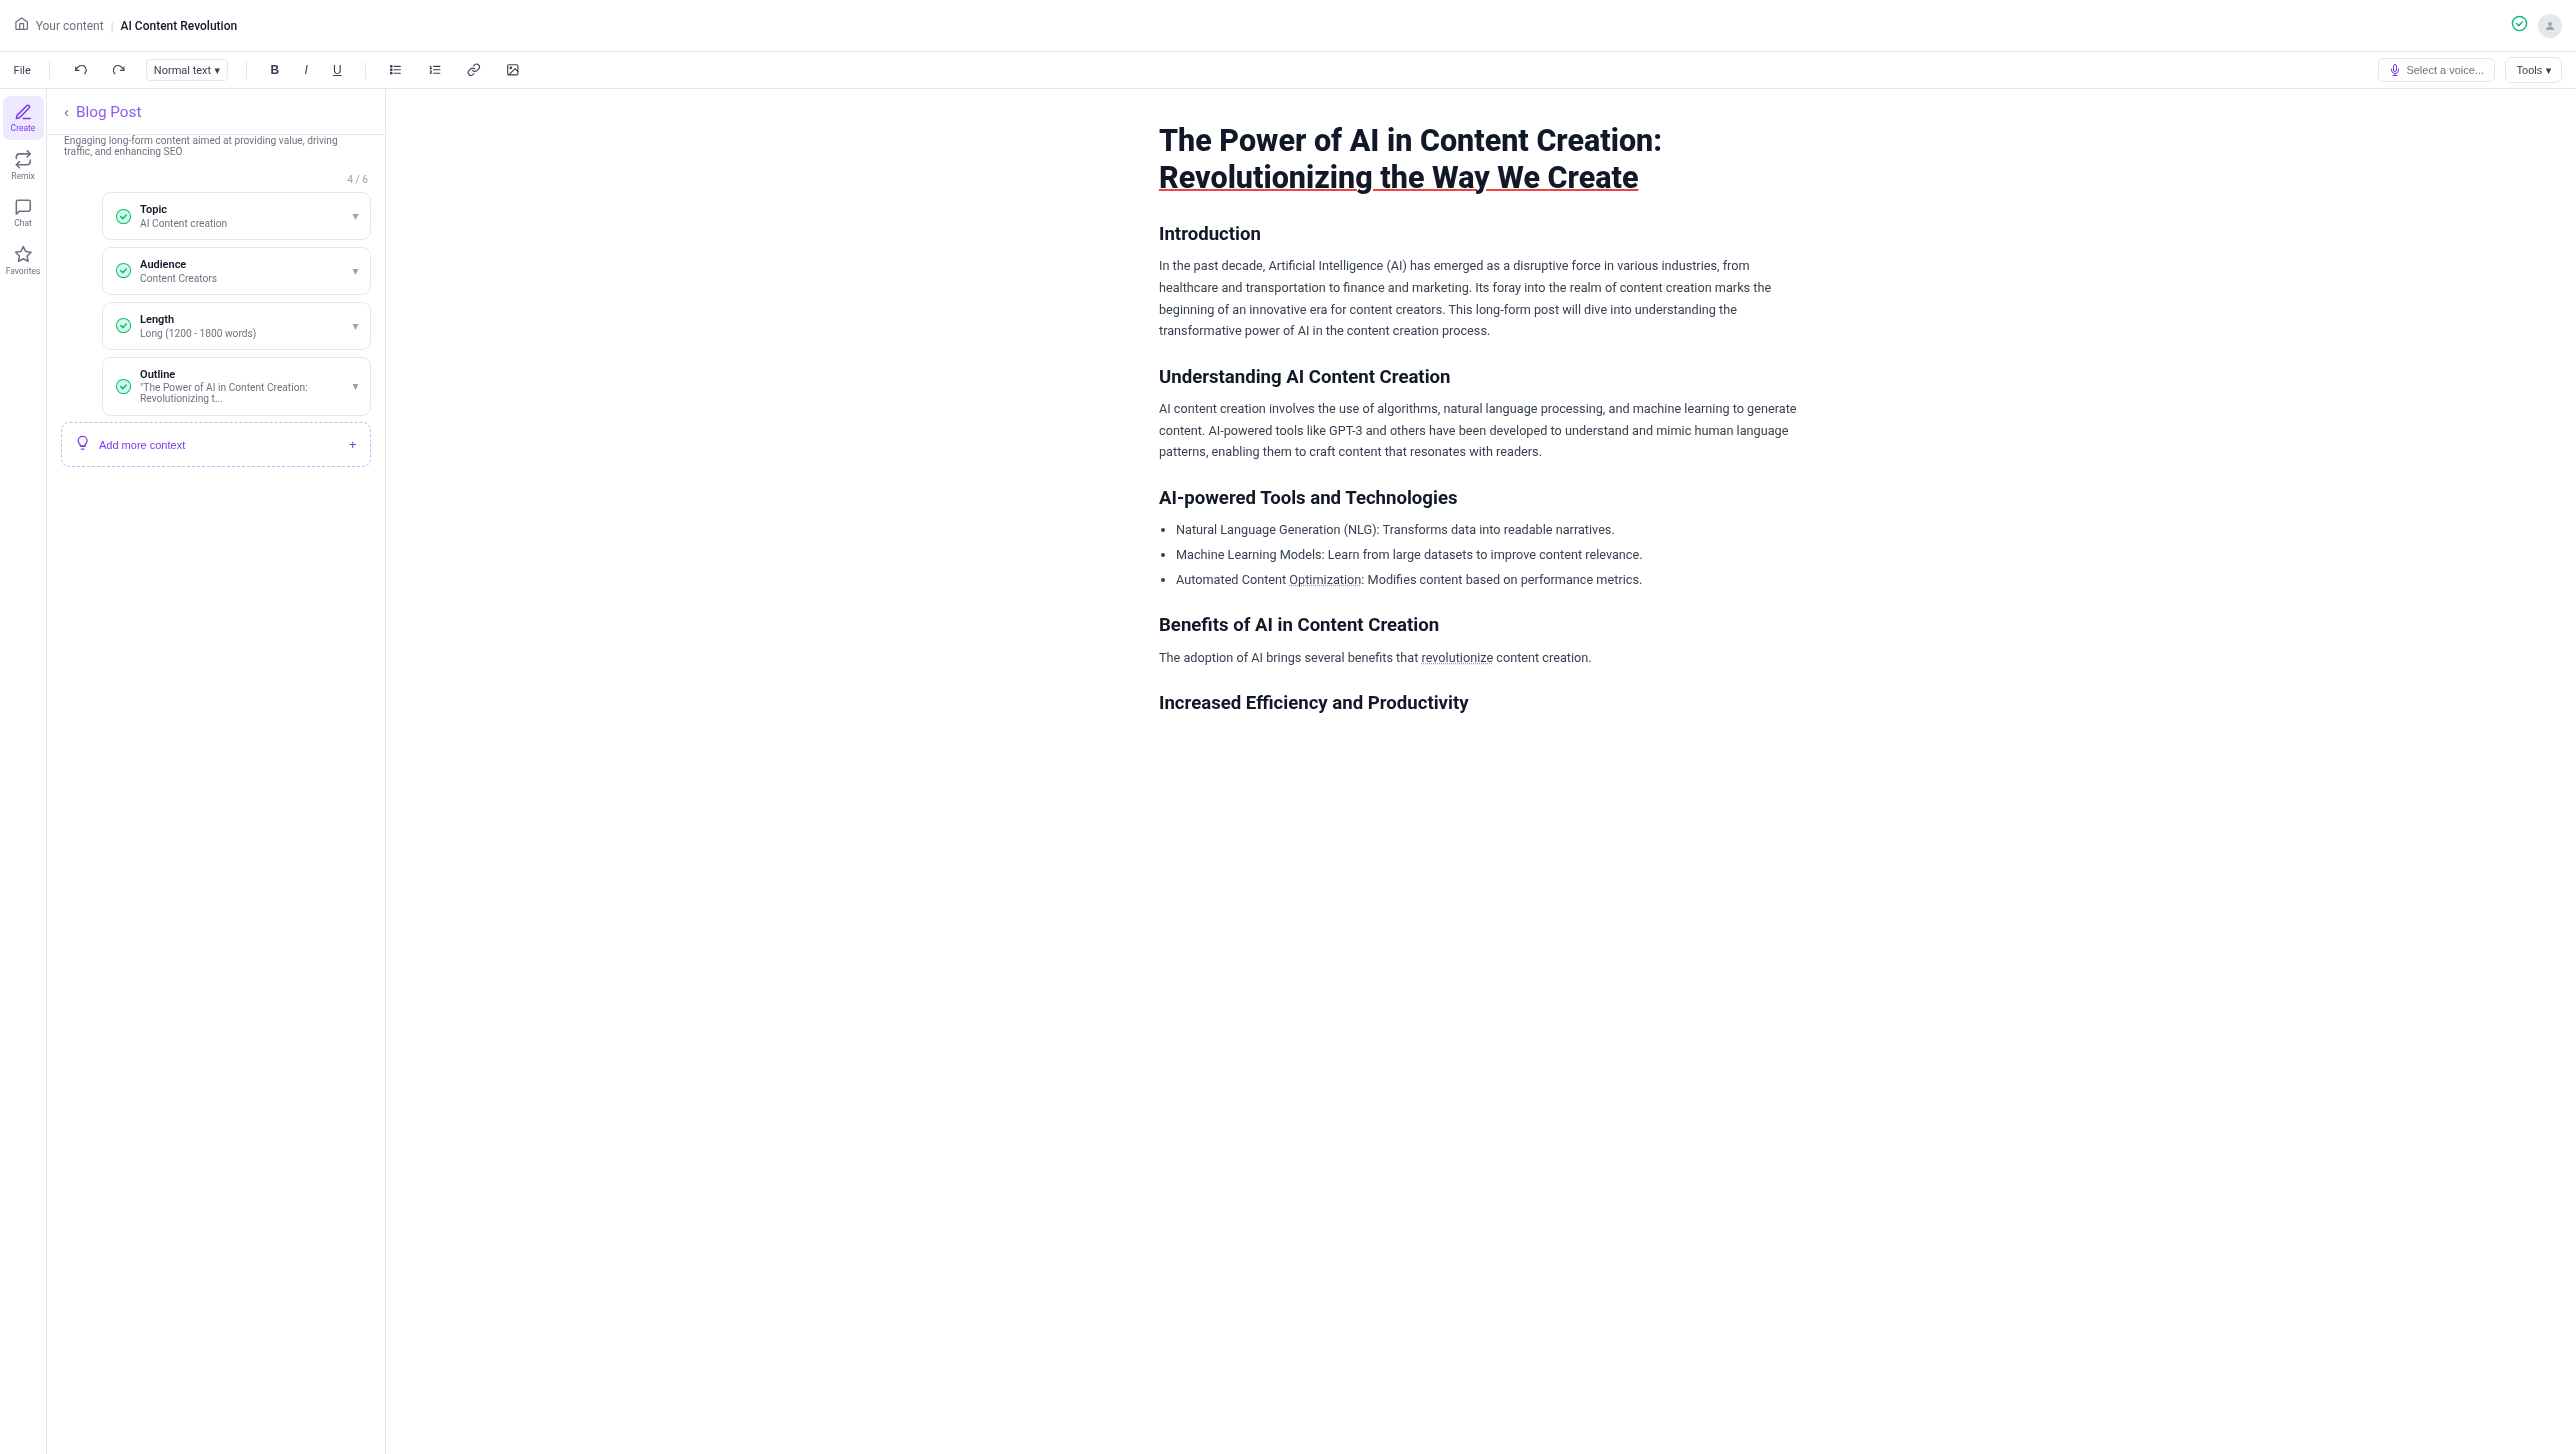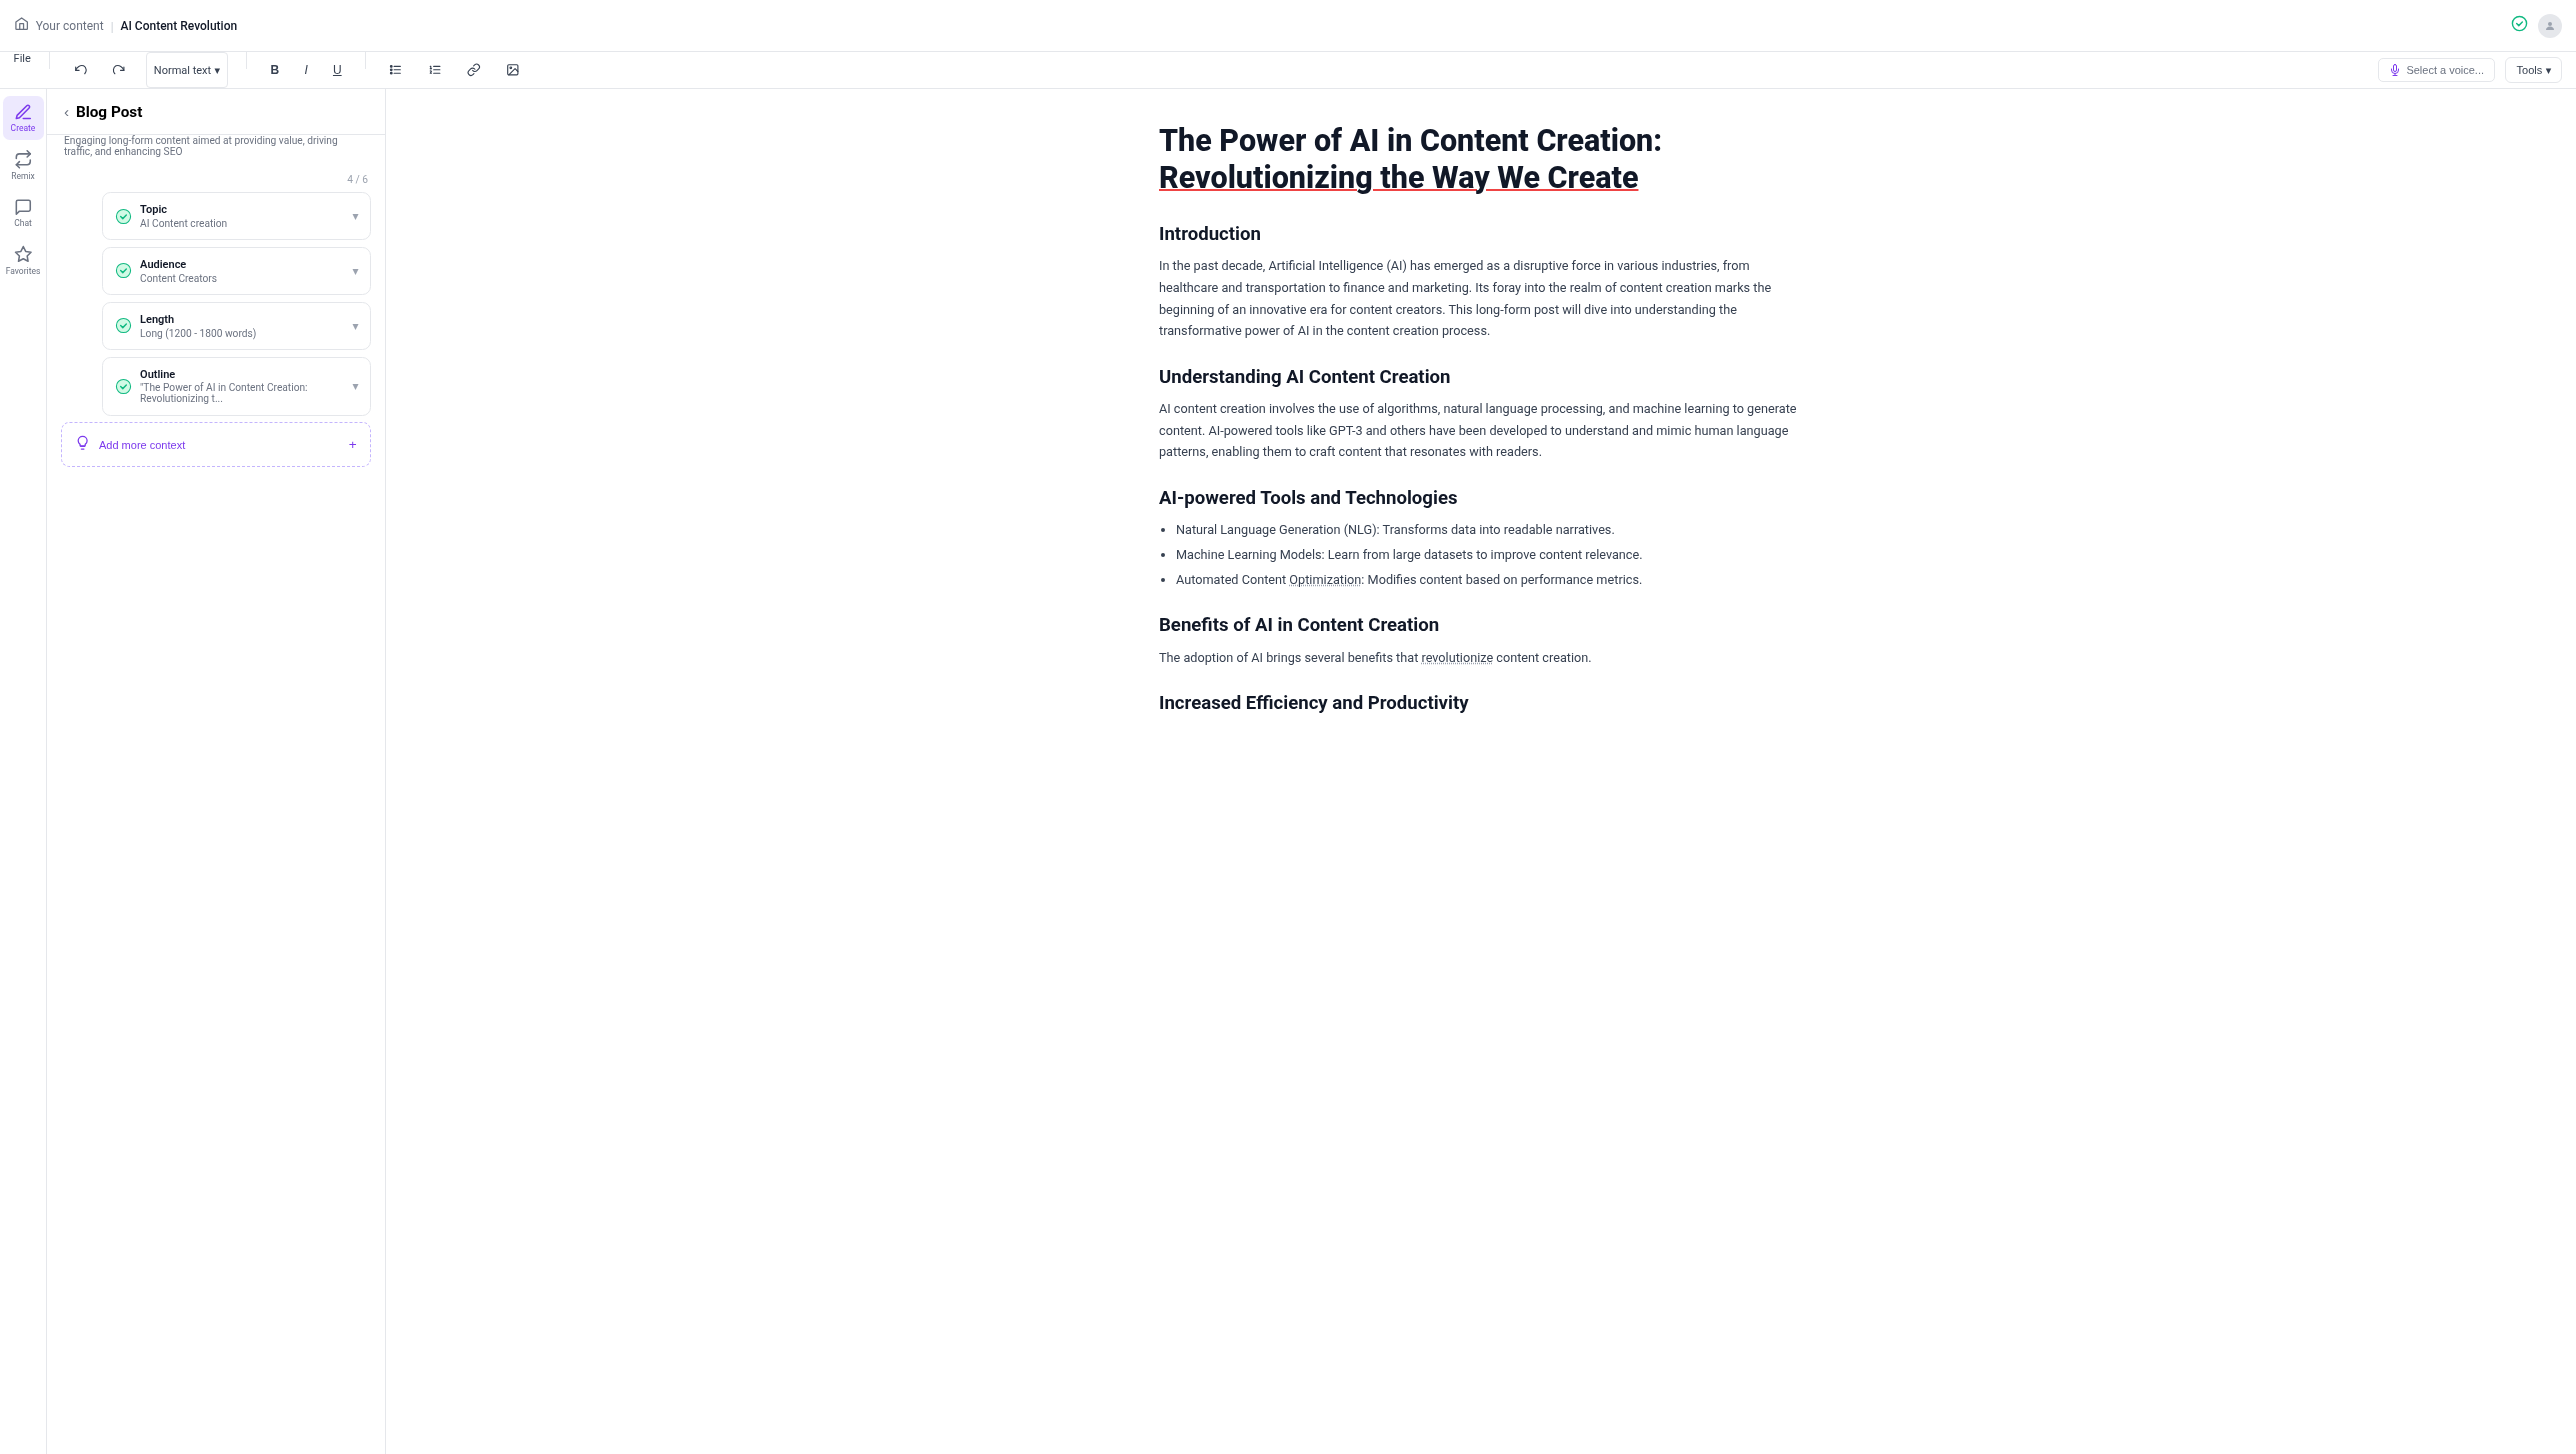--- a/index.html
+++ b/index.html
@@ -13,21 +13,21 @@
     .top-bar-home { color: #6b7280; cursor: pointer; font-size: 15.3px; }
     .top-bar-sep { color: #d1d5db; }
     .top-bar-breadcrumb { color: #6b7280; font-size: 12px; }
     .top-bar-title { color: #111827; font-size: 12px; font-weight: 500; }
     .top-bar-right { margin-left: auto; display: flex; align-items: center; gap: 10.2px; }
     .top-bar-check { color: #10b981; font-size: 17px; }
     .top-bar-user { width: 24px; height: 24px; border-radius: 50%; background: #e5e7eb; display: flex; align-items: center; justify-content: center; font-size: 10.2px; color: #6b7280; }
 
     
     .toolbar {
-      display: flex; padding: 0 13.6px; height: 37px;
+      display: flex; align-items: center; padding: 0 13.6px; height: 37px;
       border-bottom: 0.8px solid #e5e7eb; gap: 15px; flex-shrink: 0;
     }
     .toolbar-file { font-size: 11px; color: #374151; cursor: pointer; }
     .toolbar-sep { width: 0.8px; height: 17px; background: #e5e7eb; margin: 0 3.4px; }
     .toolbar-btn { background: none; border: none; cursor: pointer; color: #374151; font-size: 12px; padding: 3.4px 5.1px; border-radius: 3.4px; display: flex; align-items: center; }
     .toolbar-text-select {
       display: flex; align-items: center; gap: 3.4px; padding: 3.4px 6.8px;
       border: 0.8px solid #e5e7eb; border-radius: 4px; cursor: pointer; font-size: 11px; color: #374151;
     }
     .toolbar-right { margin-left: auto; display: flex; align-items: center; gap: 10.2px; }
@@ -59,21 +59,21 @@
 
     
     .panel {
       width: 339px; border-right: 0.8px solid #e5e7eb;
       display: flex; flex-direction: column; flex-shrink: 0; overflow: hidden;
     }
     .panel-header {
       display: flex; align-items: center; padding: 13.6px 17px; gap: 6.8px; border-bottom: 0.8px solid #e5e7eb;
     }
     .panel-back { background: none; border: none; cursor: pointer; color: #6b7280; font-size: 15.3px; padding: 0; }
-    .panel-title { font-size: 15.3px; font-weight: 700; color: #000000; }
+    .panel-title { font-size: 15.3px; font-weight: 400; color: #8b5cf6; }
     .panel-subtitle { font-size: 10.2px; color: #6b7280; padding: 0 17px 10.2px; }
     .panel-counter { font-size: 10.2px; color: #9ca3af; text-align: right; padding: 6.8px 17px; }
 
     .panel-body { flex: 1; overflow-y: auto; padding: 0 13.6px 13.6px; display: flex; flex-direction: column; gap: 6.8px; }
 
     .form-row {
       border: 0.8px solid #e5e7eb; border-radius: 8.5px; padding: 10.2px 12px;
       display: flex; align-items: center; gap: 8.5px; cursor: pointer; margin-left: 41px;
     }
     .form-row-check { width: 17px; height: 17px; flex-shrink: 0; }

